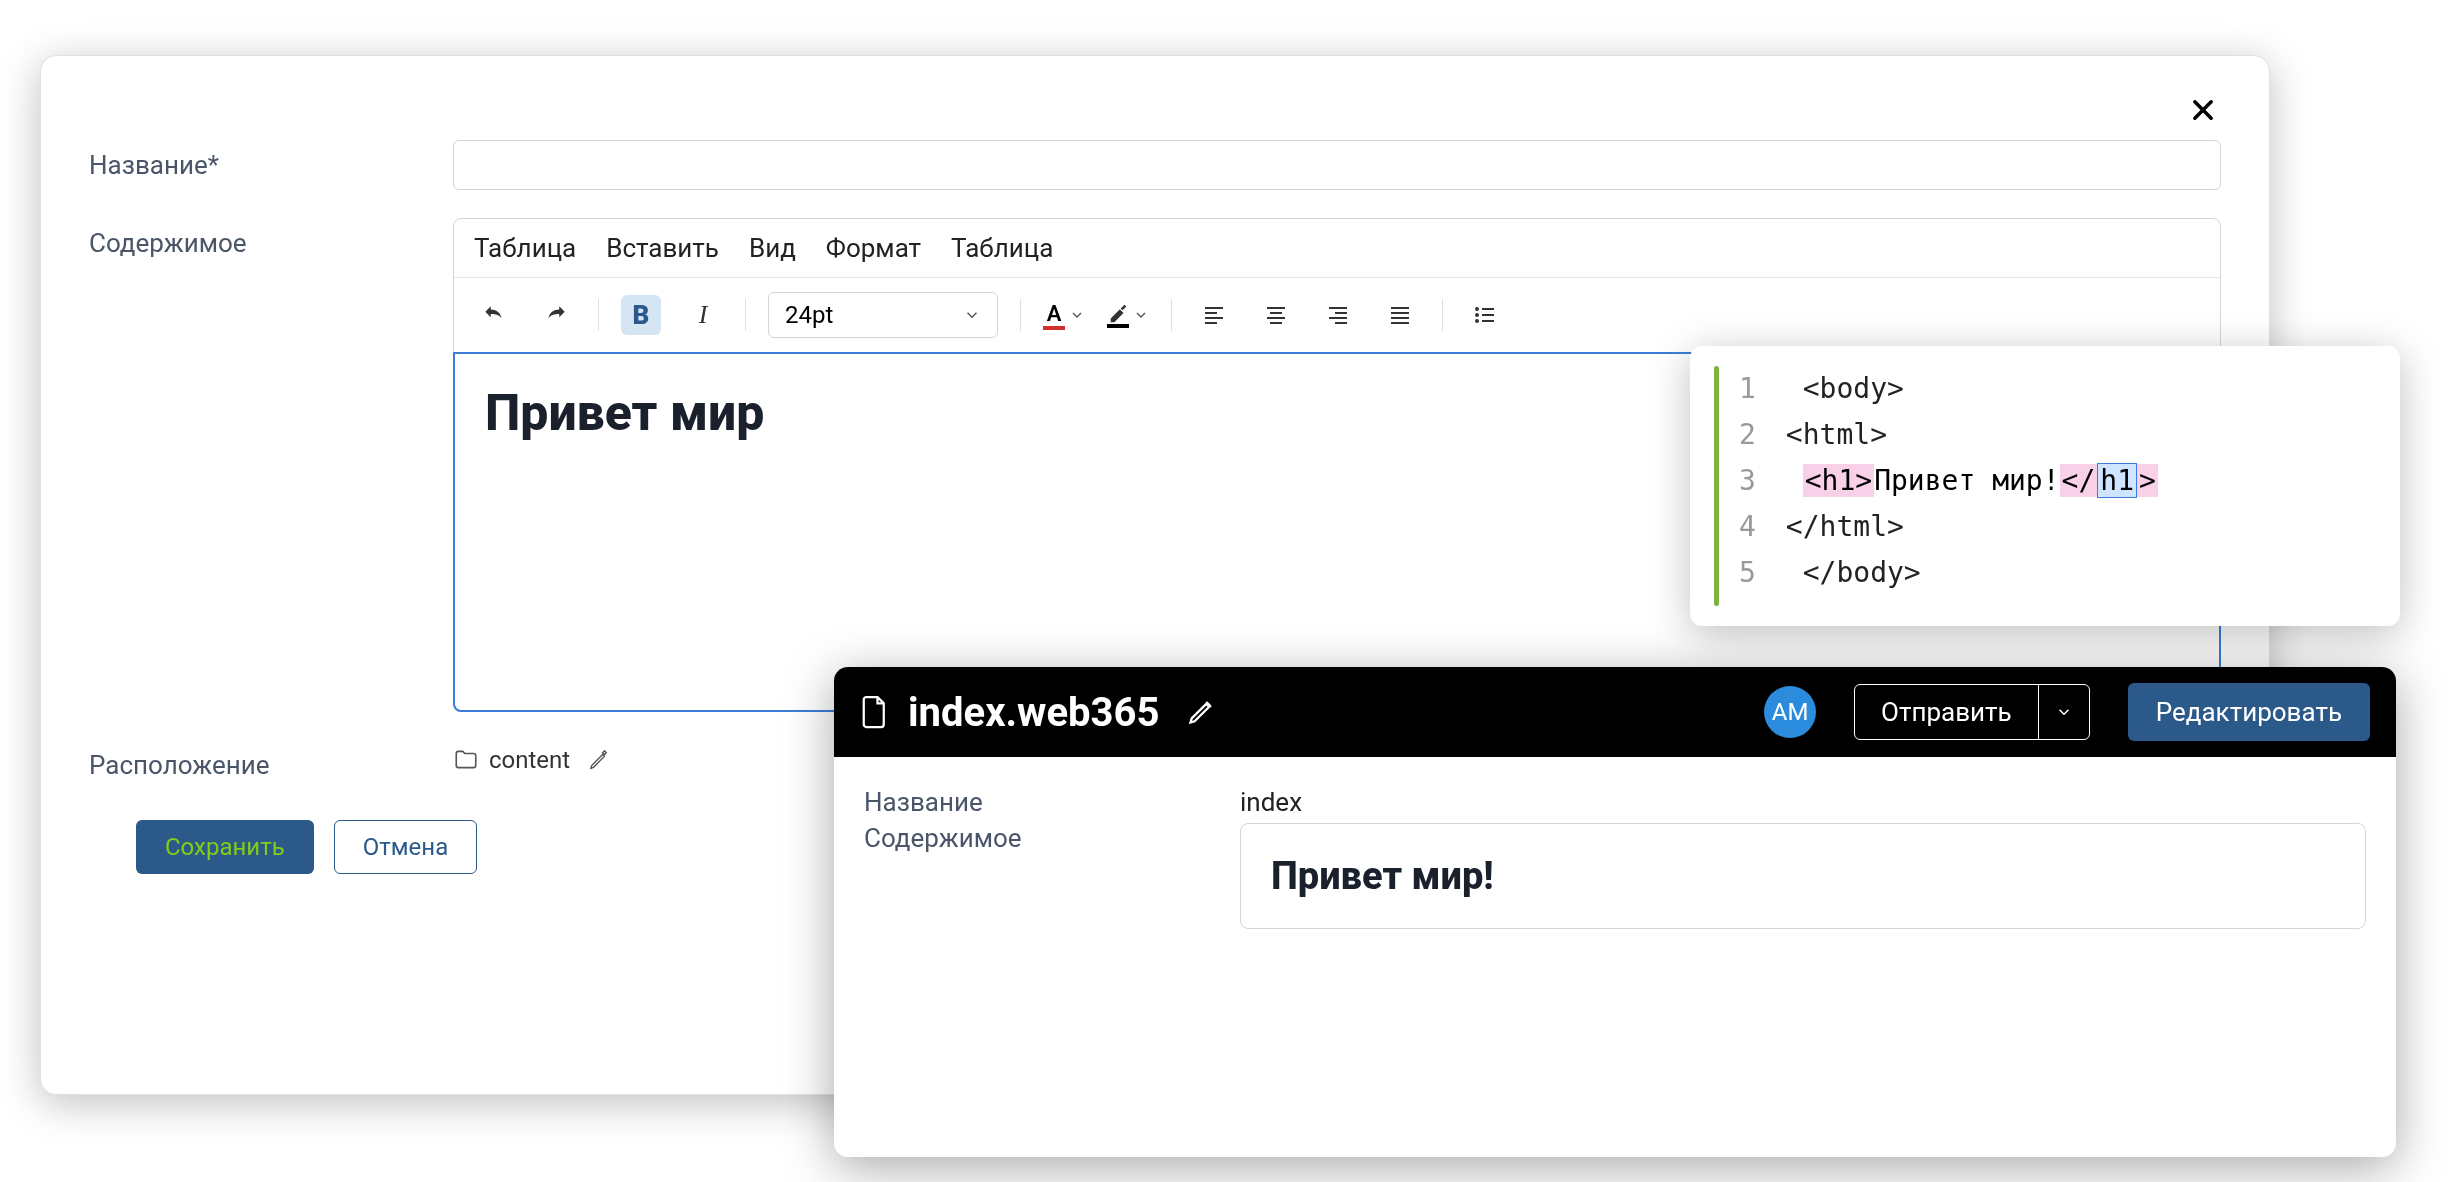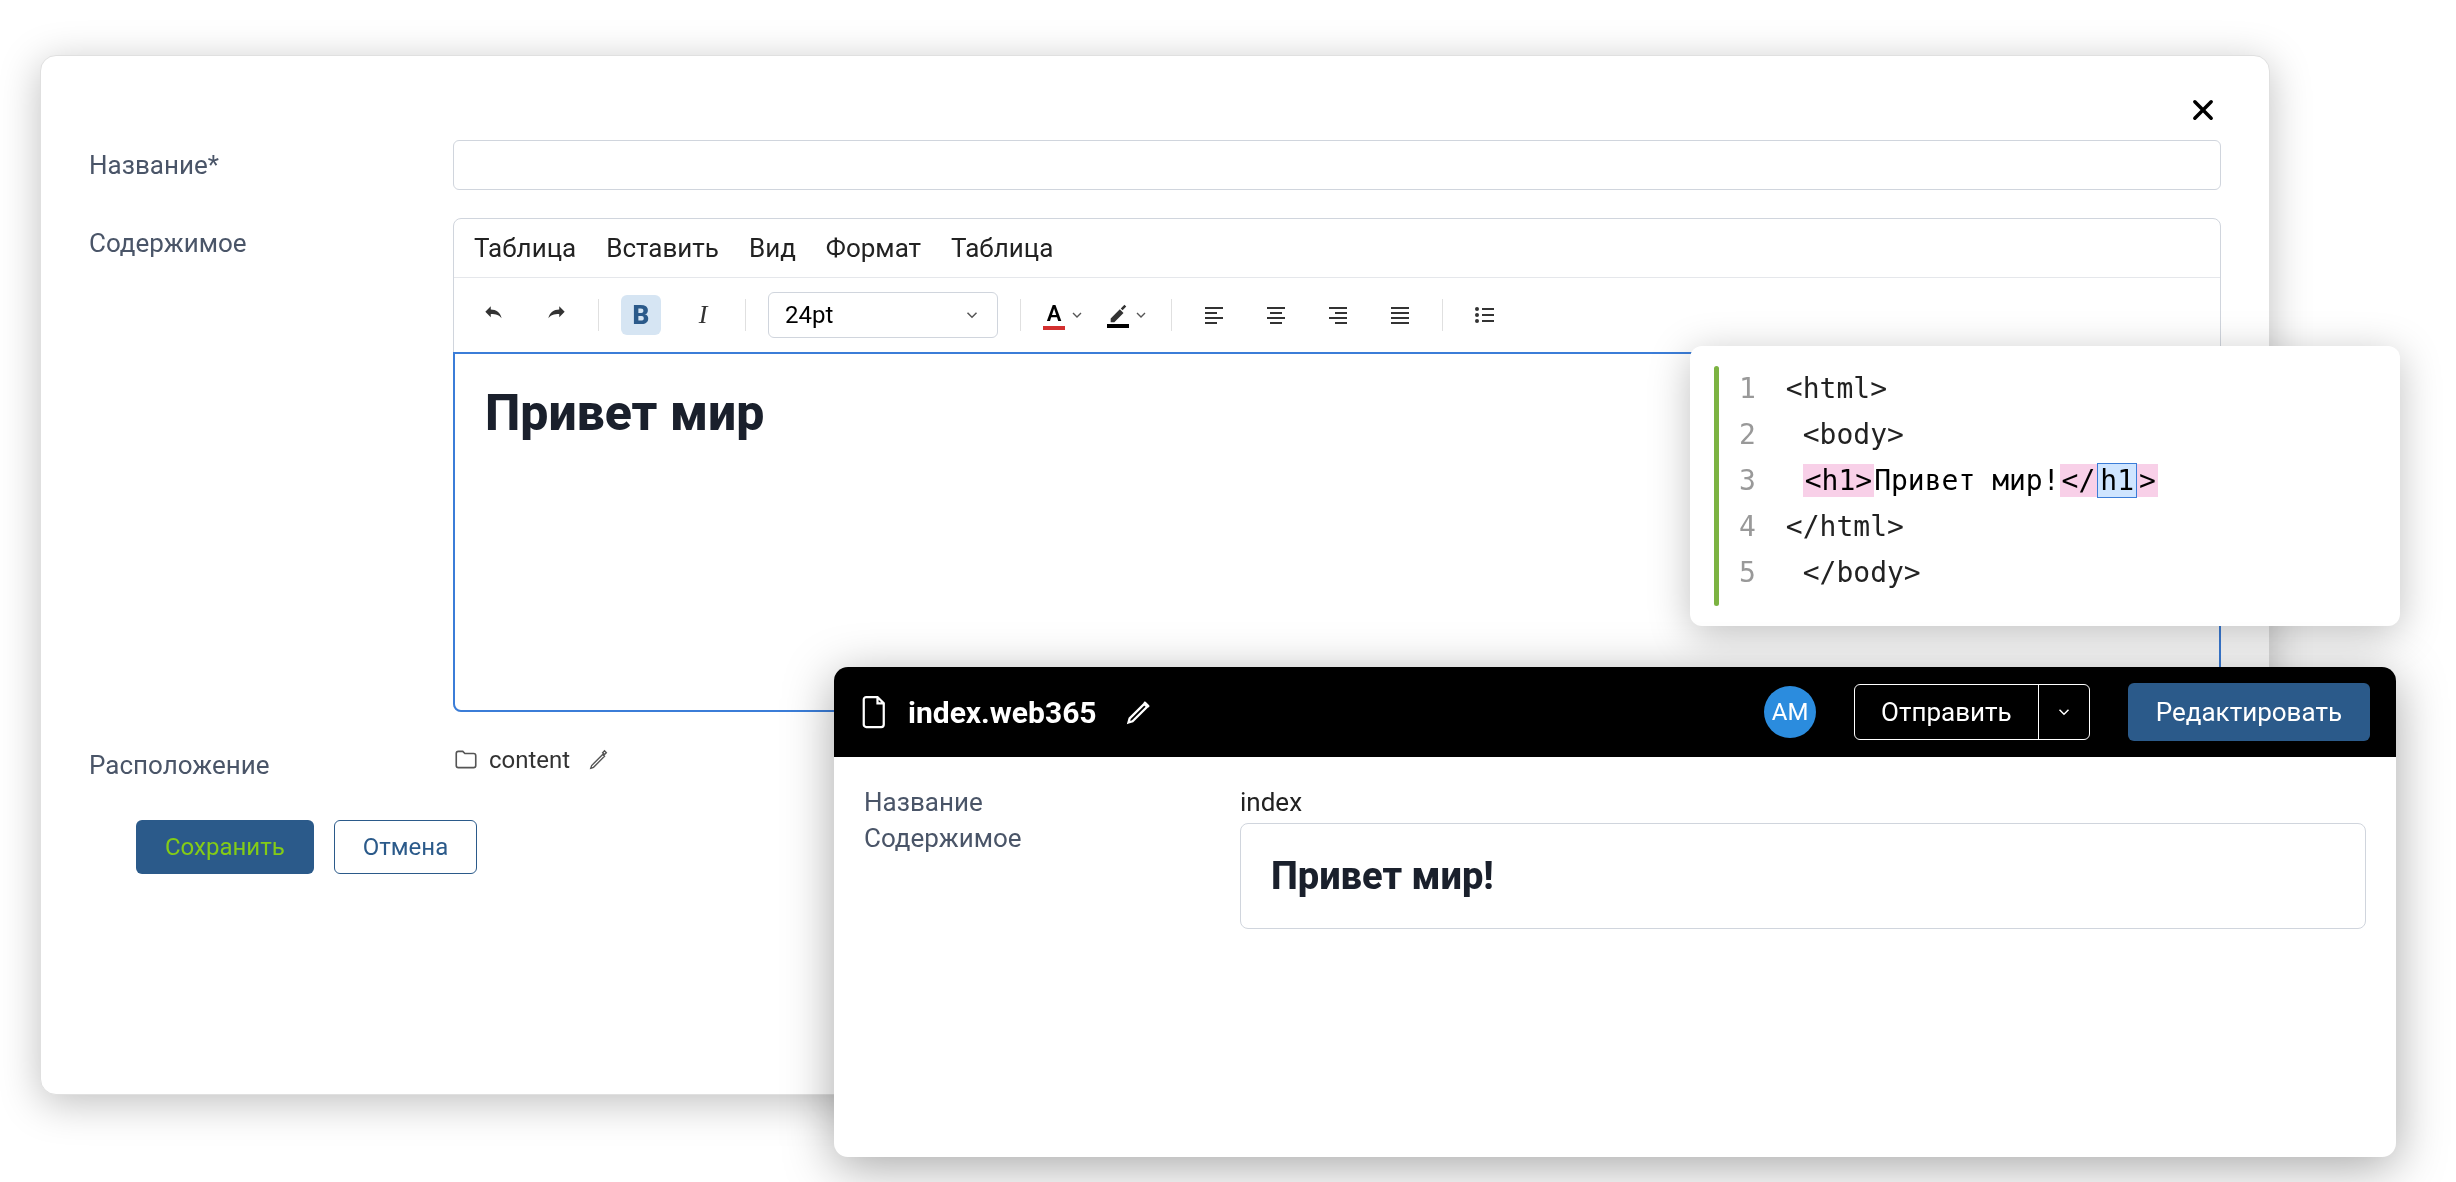--- a/index.html
+++ b/index.html
@@ -211,21 +211,21 @@
 .viewer-header {
   background: #000;
   height: 90px;
   display: flex;
   align-items: center;
   padding: 0 26px;
   gap: 18px;
 }
 .viewer-title {
   color: #fff;
-  font-size: 30px;
+  font-size: 40px;
   font-weight: 700;
 }
 .pencil {
   color: #fff;
   margin-left: 10px;
 }
 .spacer { flex: 1; }
 .avatar {
   width: 52px;
   height: 52px;
@@ -420,22 +420,22 @@
   <div class="code-gutter-bar"></div>
   <div class="code-lines">
     <div class="line-nums">
       <div>1</div>
       <div>2</div>
       <div>3</div>
       <div>4</div>
       <div>5</div>
     </div>
     <div class="code-text">
+      <div>&nbsp;<span class="tag">&lt;body&gt;</span></div>
       <div><span class="tag">&lt;html&gt;</span></div>
-      <div>&nbsp;<span class="tag">&lt;body&gt;</span></div>
       <div>&nbsp;<span class="hl-pink">&lt;h1&gt;</span><span>Привет мир!</span><span class="hl-pink">&lt;/</span><span class="hl-blue">h1</span><span class="hl-pink">&gt;</span></div>
       <div><span class="tag">&lt;/html&gt;</span></div>
       <div>&nbsp;<span class="tag">&lt;/body&gt;</span></div>
     </div>
   </div>
 </div>
 
 <div class="viewer">
   <div class="viewer-header">
     <svg width="30" height="36" viewBox="0 0 24 28">

